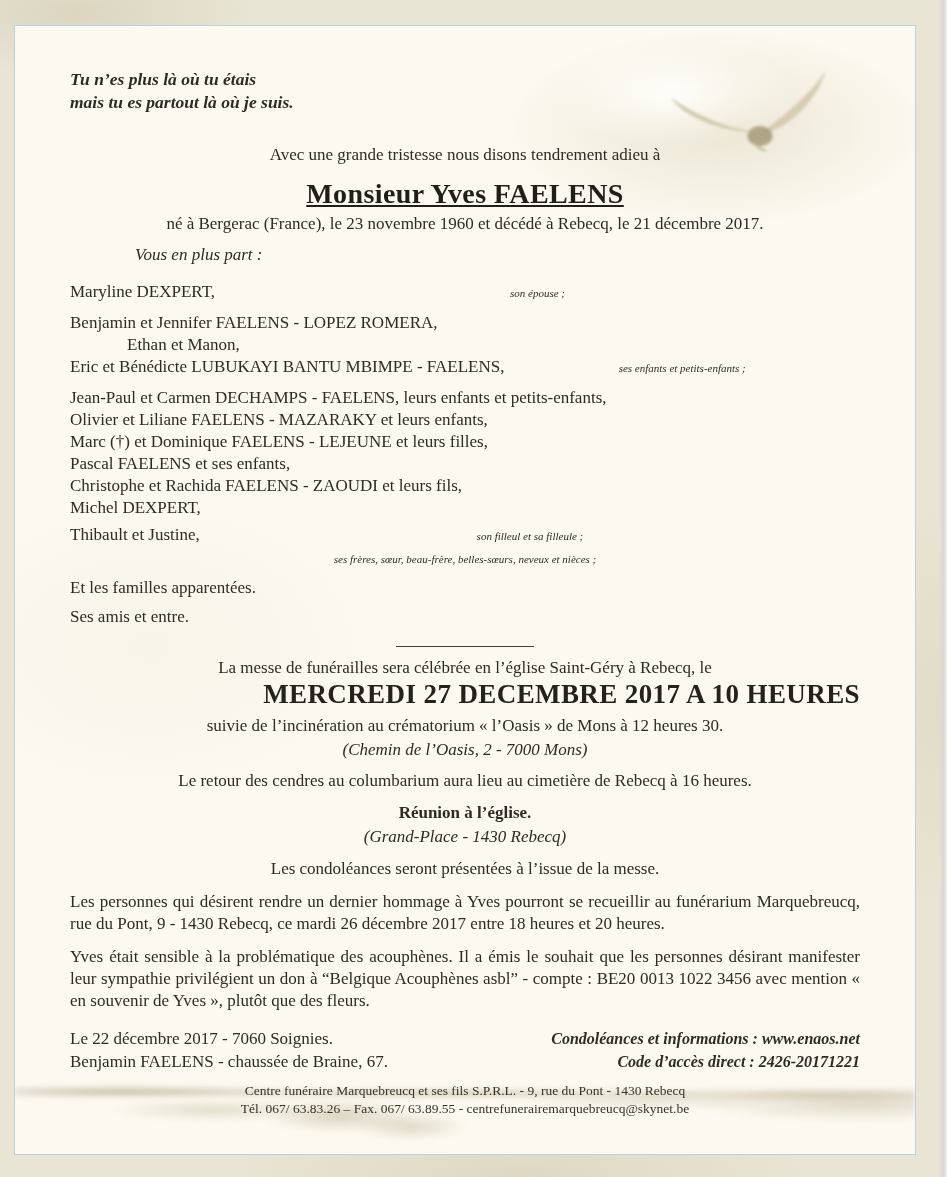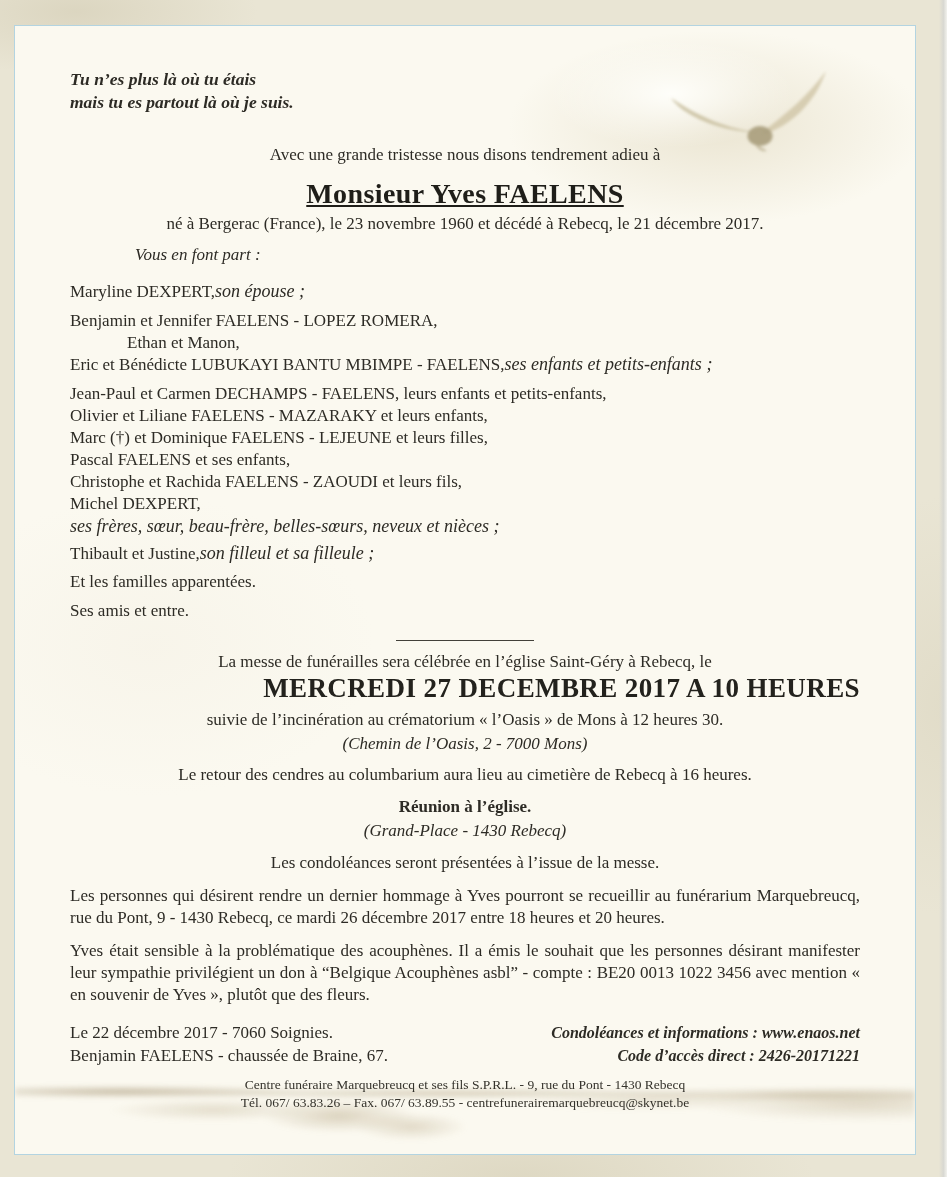--- a/index.html
+++ b/index.html
@@ -71,22 +71,22 @@
   .frow {
     display: flex;
     justify-content: space-between;
     align-items: baseline;
     line-height: 21px;
     margin-top: 1px;
   }
   .frow .fname { white-space: nowrap; }
   .frow .frel {
     font-style: italic;
-    font-size: 18px;
-    text-align: left;
+    font-size: 11px;
+    text-align: center;
     flex: 1 1 auto;
   }
   .frow.indent .fname { padding-left: 57px; }
   .gap8 { margin-top: 8px; }
   .gap7 { margin-top: 7px; }
   .gap6 { margin-top: 6px; }
   .gap2 { margin-top: 2px; }
   .divider {
     width: 138px;
     margin: 19px auto 10px auto;
@@ -187,21 +187,21 @@
       <div>Tu n’es plus là où tu étais</div>
       <div>mais tu es partout là où je suis.</div>
     </div>
 
     <div class="center intro">Avec une grande tristesse nous disons tendrement adieu à</div>
 
     <h1 class="center title">Monsieur Yves FAELENS</h1>
 
     <div class="center life-dates">né à Bergerac (France), le 23 novembre 1960 et décédé à Rebecq, le 21 décembre 2017.</div>
 
-    <div class="announcement">Vous en font part :</div>
+    <div class="announcement">Vous en plus part :</div>
 
     <div class="family">
 
       <div class="frow">
         <span class="fname">Maryline DEXPERT,</span>
         <span class="frel">son épouse ;</span>
       </div>
 
       <div class="frow gap8">
         <span class="fname">Benjamin et Jennifer FAELENS - LOPEZ ROMERA,</span>
@@ -240,30 +240,30 @@
       </div>
 
       <div class="frow">
         <span class="fname">Christophe et Rachida FAELENS - ZAOUDI et leurs fils,</span>
         <span class="frel"></span>
       </div>
 
       <div class="frow">
         <span class="fname">Michel DEXPERT,</span>
         <span class="frel"></span>
+      </div>
+
+      <div class="frow gap6">
+        <span class="fname">Thibault et Justine,</span>
+        <span class="frel">son filleul et sa filleule ;</span>
       </div>
 
       <div class="frow gap2">
         <span class="fname"></span>
         <span class="frel">ses frères, sœur, beau-frère, belles-sœurs, neveux et nièces ;</span>
-      </div>
-
-      <div class="frow gap6">
-        <span class="fname">Thibault et Justine,</span>
-        <span class="frel">son filleul et sa filleule ;</span>
       </div>
 
       <div class="frow gap7">
         <span class="fname">Et les familles apparentées.</span>
         <span class="frel"></span>
       </div>
 
       <div class="frow gap8">
         <span class="fname">Ses amis et entre.</span>
         <span class="frel"></span>

